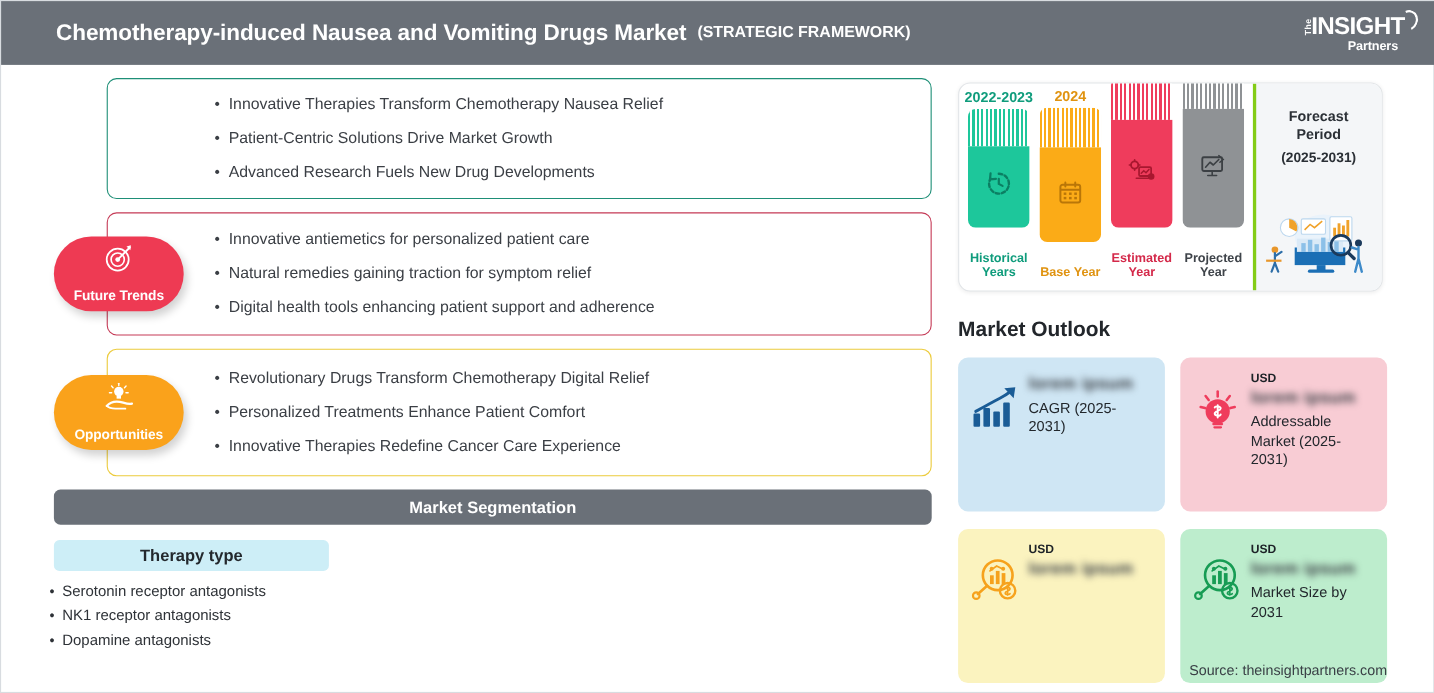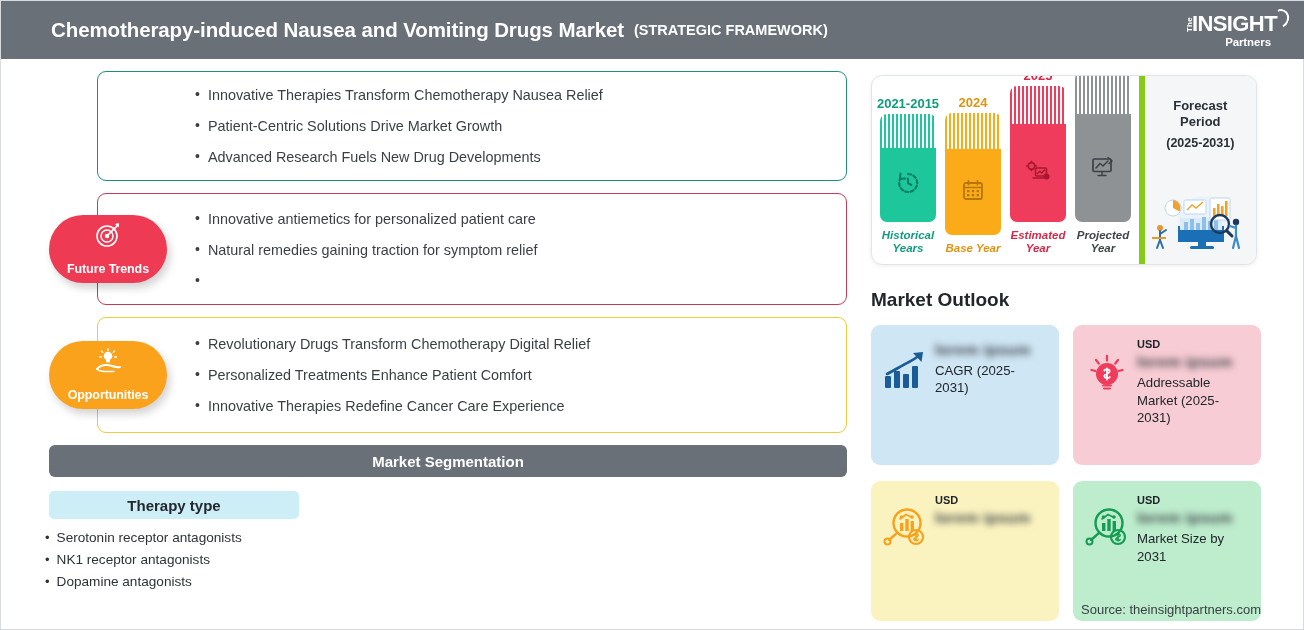--- a/index.html
+++ b/index.html
@@ -178,26 +178,26 @@
   .bar-shape {
     width: 100%; border-radius: 7px; position: relative; overflow: hidden;
   }
   .bar-stripe { width: 100%; }
   .bar-solid {
     width: 100%; position: relative;
     display: flex; align-items: center; justify-content: center;
   }
   .bar-caption {
     font-size: 11.5px; font-weight: bold; text-align: center;
-    line-height: 1.18; margin-top: 7px; font-style: italic;
+    line-height: 1.18; margin-top: 22px;
   }
   .forecast-panel {
     width: 118px; height: 100%;
     background: #f4f6f8;
-    border-left: 6px solid #84cc16;
+    border-left: 3px solid #84cc16;
     display: flex; flex-direction: column; align-items: center;
     padding-top: 22px;
     position: relative;
   }
   .forecast-title {
     font-size: 13px; font-weight: bold; color: #2b3036;
     text-align: center; line-height: 1.25;
   }
   .forecast-range {
     font-size: 12.5px; font-weight: bold; color: #2b3036;
@@ -296,20 +296,21 @@
         <div class="bullet">
             <span class="dot">•</span>
             <span>Innovative antiemetics for personalized patient care</span>
           </div>
         <div class="bullet">
             <span class="dot">•</span>
             <span>Natural remedies gaining traction for symptom relief</span>
           </div>
         <div class="bullet">
             <span class="dot">•</span>
+            <span>Digital health tools enhancing patient support and adherence</span>
           </div>
       </div>
     </div>
 
     <div class="factor-block" style="top:258px;height:116px;">
       <div class="factor-box yellow"></div>
       <div class="badge orange" style="top:24px;">
         <span class="badge-icon">
           <svg viewBox="0 0 30 26" width="30" height="26">
             <circle cx="15" cy="8" r="4.3" fill="#fff"></circle>
@@ -360,21 +361,21 @@
         </div>
     </div>
   </div>
 
   <div class="right-col">
 
     <div class="forecast-card">
       <div class="bars-area">
 
         <div class="bar-col" style="left:8px;">
-          <span class="bar-year" style="color:#0f9c7c;">2021-2015</span>
+          <span class="bar-year" style="color:#0f9c7c;">2022-2023</span>
           <div class="bar-shape" style="height:108px;">
             <div class="bar-stripe" style="height:34px;background:repeating-linear-gradient(90deg,#1dc79b 0 2px,#ffffff 2px 4px);"></div>
             <div class="bar-solid" style="height:74px;background:#1dc79b;">
               <span>
                 <svg width="26" height="26" viewBox="0 0 26 26">
                   <path d="M13 4 A9 9 0 1 1 5.5 8.3" stroke="#0b7f63" stroke-width="2.2" fill="none" stroke-linecap="round" stroke-dasharray="3.2 2.4"></path>
                   <path d="M5.5 3.6 L5 9 L10.4 8.6" stroke="#0b7f63" stroke-width="2" fill="none" stroke-linecap="round" stroke-linejoin="round"></path>
                   <path d="M13 8.6 L13 13.2 L16.4 15" stroke="#0b7f63" stroke-width="2" fill="none" stroke-linecap="round"></path>
                 </svg>
               </span>

